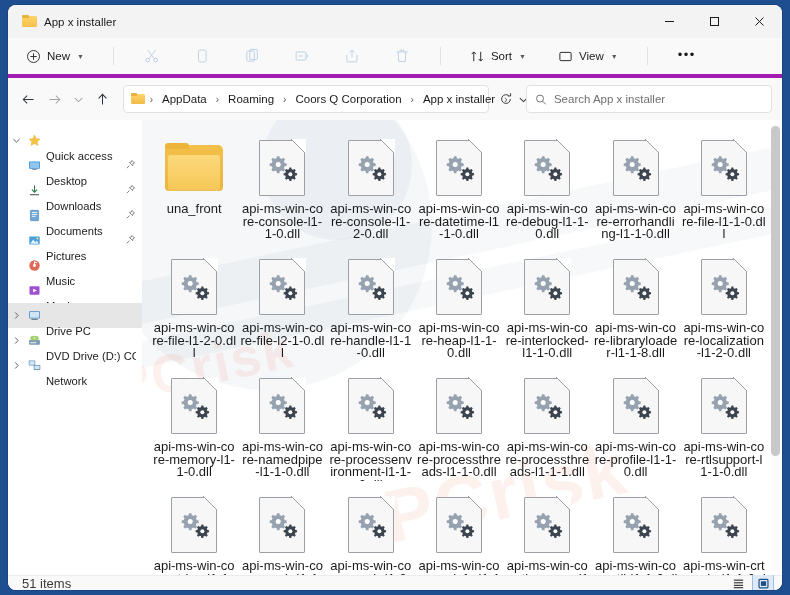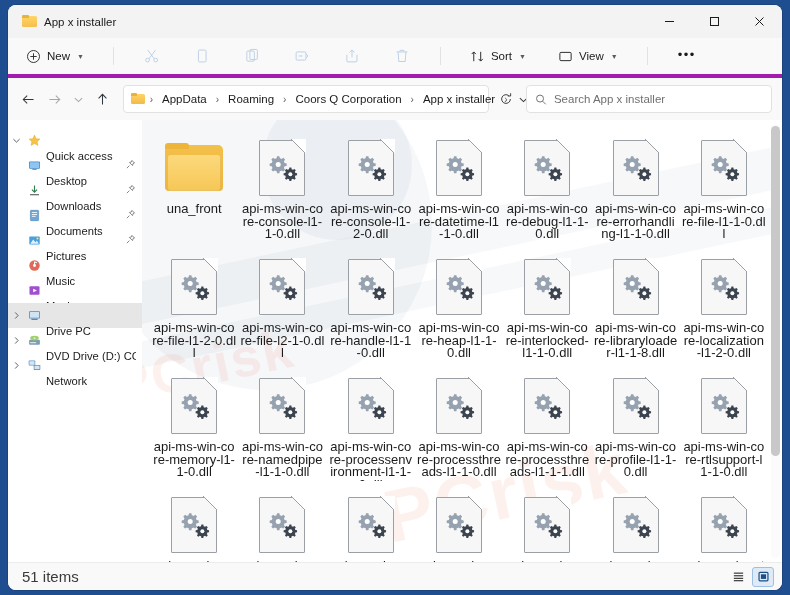--- a/index.html
+++ b/index.html
@@ -286,27 +286,27 @@
     width: 9px; background: #fbfbfb; border-radius: 5px;
   }
   .scrollthumb {
     position: absolute; right: 2px; top: 6px;
     width: 9px; height: 330px;
     background: #c8c8c8; border-radius: 5px;
   }
 
   
   .statusbar {
-    height: 28px;
+    height: 15px;
     flex: 0 0 auto;
     background: #f9f9f9;
     border-top: 1px solid #ececec;
     display: flex; align-items: center;
     padding: 0 8px 0 14px;
-    font-size: 15px; color: #3a3a3a;
+    font-size: 13px; color: #3a3a3a;
   }
   .viewtoggles { margin-left: auto; display: flex; gap: 3px; align-items: center; }
   .vbtn {
     width: 22px; height: 20px;
     display: flex; align-items: center; justify-content: center;
     border-radius: 3px; color: #3a3a3a;
   }
   .vbtn.active { background: #dfeaf6; border: 1px solid #9cc0e4; }
 </style>
 </head>

